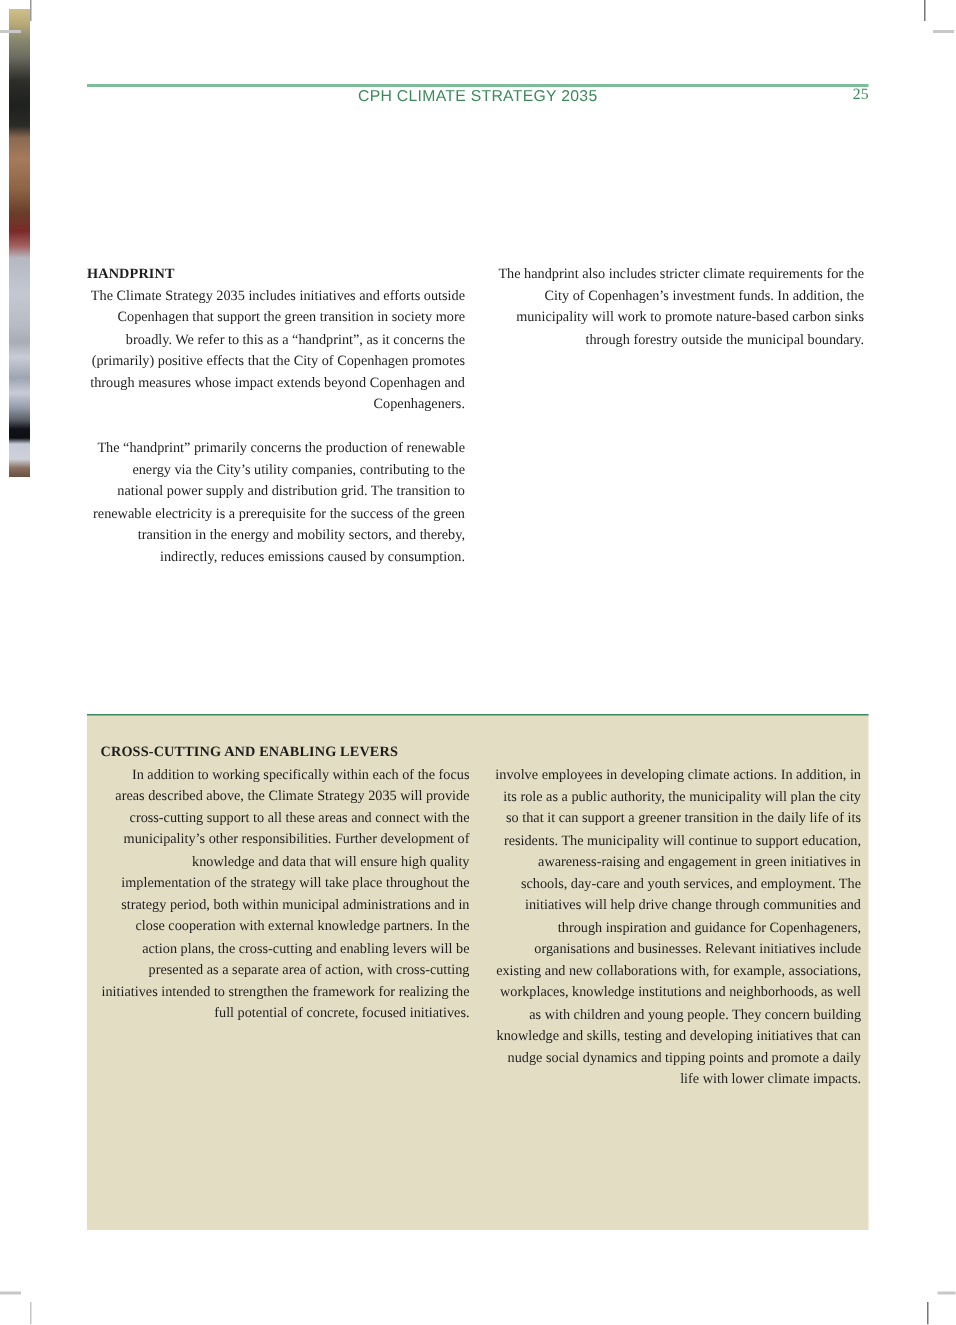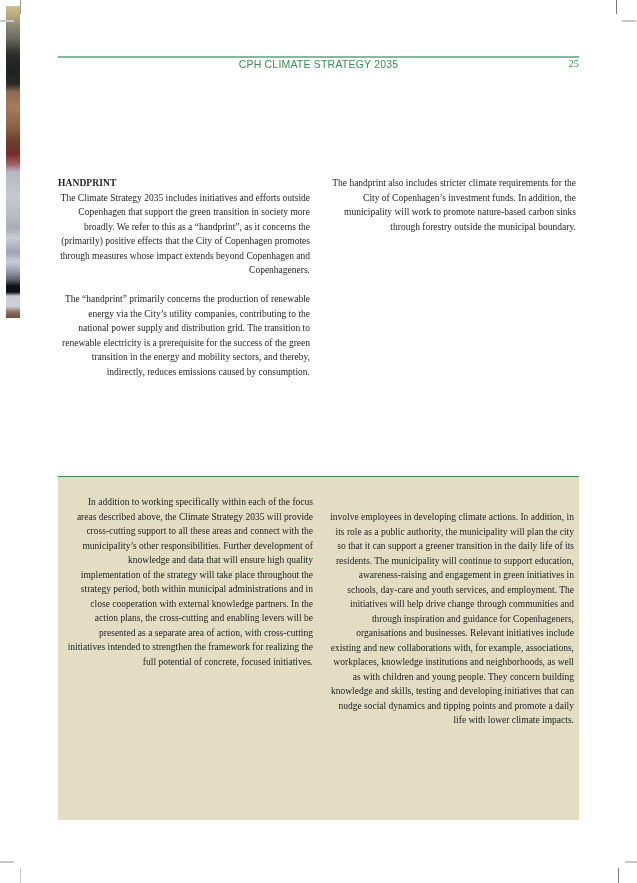--- a/index.html
+++ b/index.html
@@ -123,18 +123,19 @@
   <p>The “handprint” primarily concerns the production of renewable energy via the City’s utility companies, contributing to the national power supply and distribution grid. The transition to renewable electricity is a prerequisite for the success of the green transition in the energy and mobility sectors, and thereby, indirectly, reduces emissions caused by consumption.</p>
 </div>
 
 <div class="col hp-right">
   <p>The handprint also includes stricter climate requirements for the City of Copenhagen’s investment funds. In addition, the municipality will work to promote nature-based carbon sinks through forestry outside the municipal boundary.</p>
 </div>
 
 <div class="levers-box"></div>
 
 <div class="col lv-left">
+  <div class="heading">CROSS-CUTTING AND ENABLING LEVERS</div>
   <p>In addition to working specifically within each of the focus areas described above, the Climate Strategy 2035 will provide cross-cutting support to all these areas and connect with the municipality’s other responsibilities. Further development of knowledge and data that will ensure high quality implementation of the strategy will take place throughout the strategy period, both within municipal administrations and in close cooperation with external knowledge partners. In the action plans, the cross-cutting and enabling levers will be presented as a separate area of action, with cross-cutting initiatives intended to strengthen the framework for realizing the full potential of concrete, focused initiatives.</p>
 </div>
 
 <div class="col lv-right">
   <p>involve employees in developing climate actions. In addition, in its role as a public authority, the municipality will plan the city so that it can support a greener transition in the daily life of its residents. The municipality will continue to support education, awareness-raising and engagement in green initiatives in schools, day-care and youth services, and employment. The initiatives will help drive change through communities and through inspiration and guidance for Copenhageners, organisations and businesses. Relevant initiatives include existing and new collaborations with, for example, associations, workplaces, knowledge institutions and neighborhoods, as well as with children and young people. They concern building knowledge and skills, testing and developing initiatives that can nudge social dynamics and tipping points and promote a daily life with lower climate impacts.</p>
 </div>
 
 </body></html>

